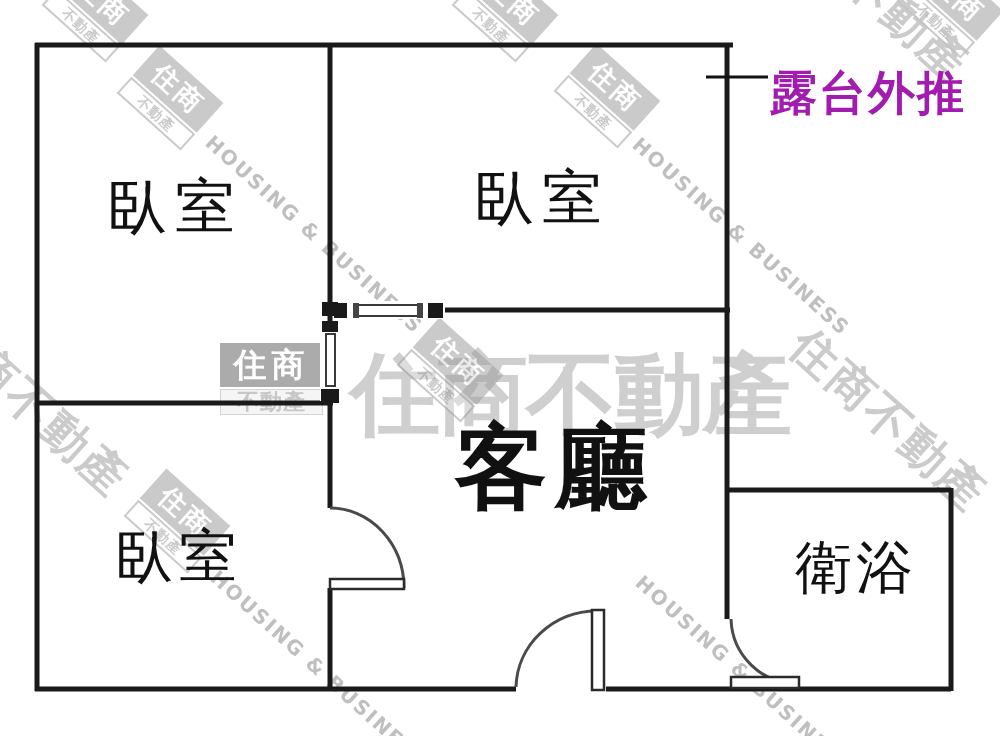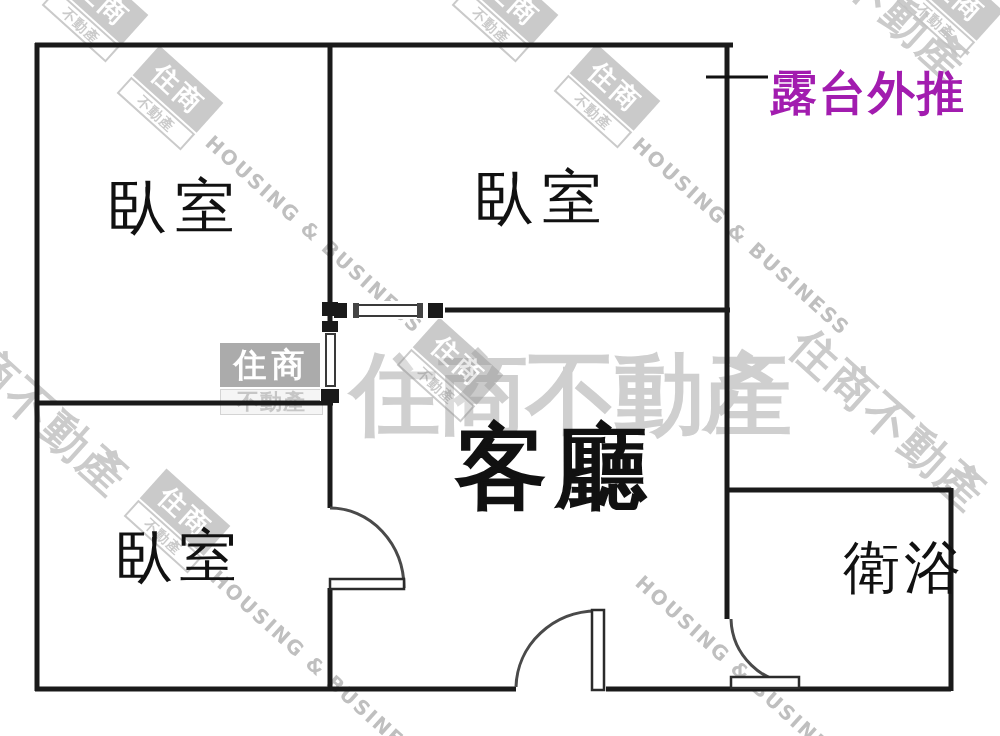--- a/index.html
+++ b/index.html
@@ -159,16 +159,16 @@
       <rect x="731" y="677" width="68" height="11" fill="#ffffff" stroke="#2b2b2b" stroke-width="2.5"></rect>
     </g>
 
     <line x1="706" y1="77" x2="768" y2="77" stroke="#111111" stroke-width="3"></line>
   </svg>
 
   <div class="label lbl-bed" style="left:175px;top:207px;">臥室</div>
   <div class="label lbl-bed" style="left:542px;top:198px;">臥室</div>
   <div class="label lbl-bed-bl" style="left:179px;top:557px;">臥室</div>
   <div class="label lbl-living" style="left:555px;top:468px;">客廳</div>
-  <div class="label lbl-bath" style="left:904px;top:568px;">衛浴</div>
+  <div class="label lbl-bath" style="left:856px;top:568px;">衛浴</div>
   <div class="lbl-balcony">露台外推</div>
 
 </div>
 
 </body></html>

